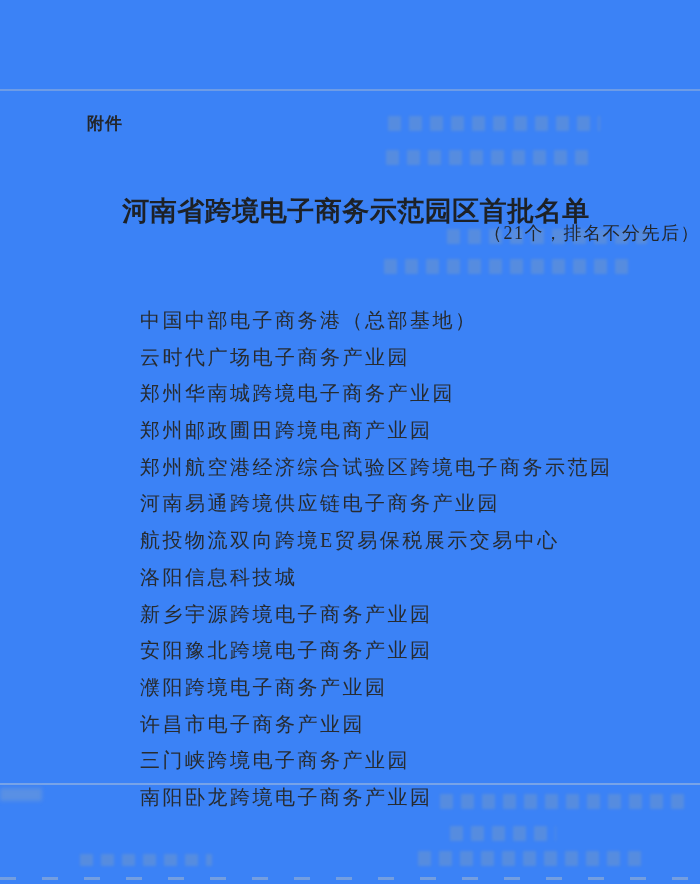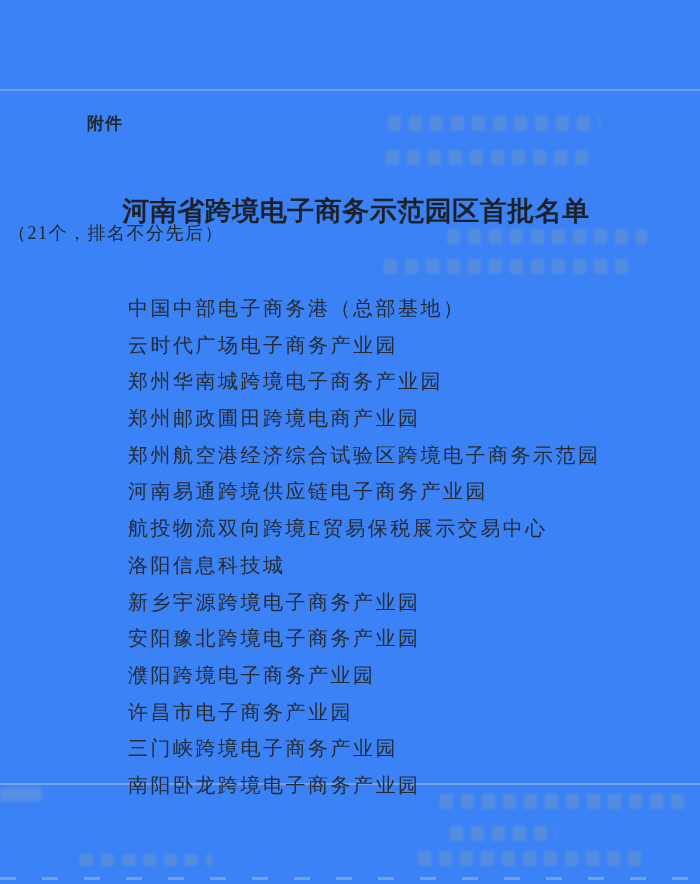--- a/index.html
+++ b/index.html
@@ -79,32 +79,32 @@
     letter-spacing: 0.5px;
     color: #1d2127;
     padding-left: 12px;
   }
 
   .doc-subtitle {
     position: absolute;
     left: 0;
     right: 0;
     top: 221px;
-    text-align: left;
+    text-align: right;
     font-size: 18px;
     letter-spacing: 1.5px;
     color: #23272c;
     padding-left: 8px;
   }
 
   .park-list {
     position: absolute;
     left: 128px;
     top: 290px;
-    margin: 0;
+    margin: 12px;
     padding: 0;
     list-style: none;
   }
   .park-list li {
     height: 36.7px;
     line-height: 36.7px;
     font-size: 20px;
     letter-spacing: 2.5px;
     color: #272b30;
     white-space: nowrap;

